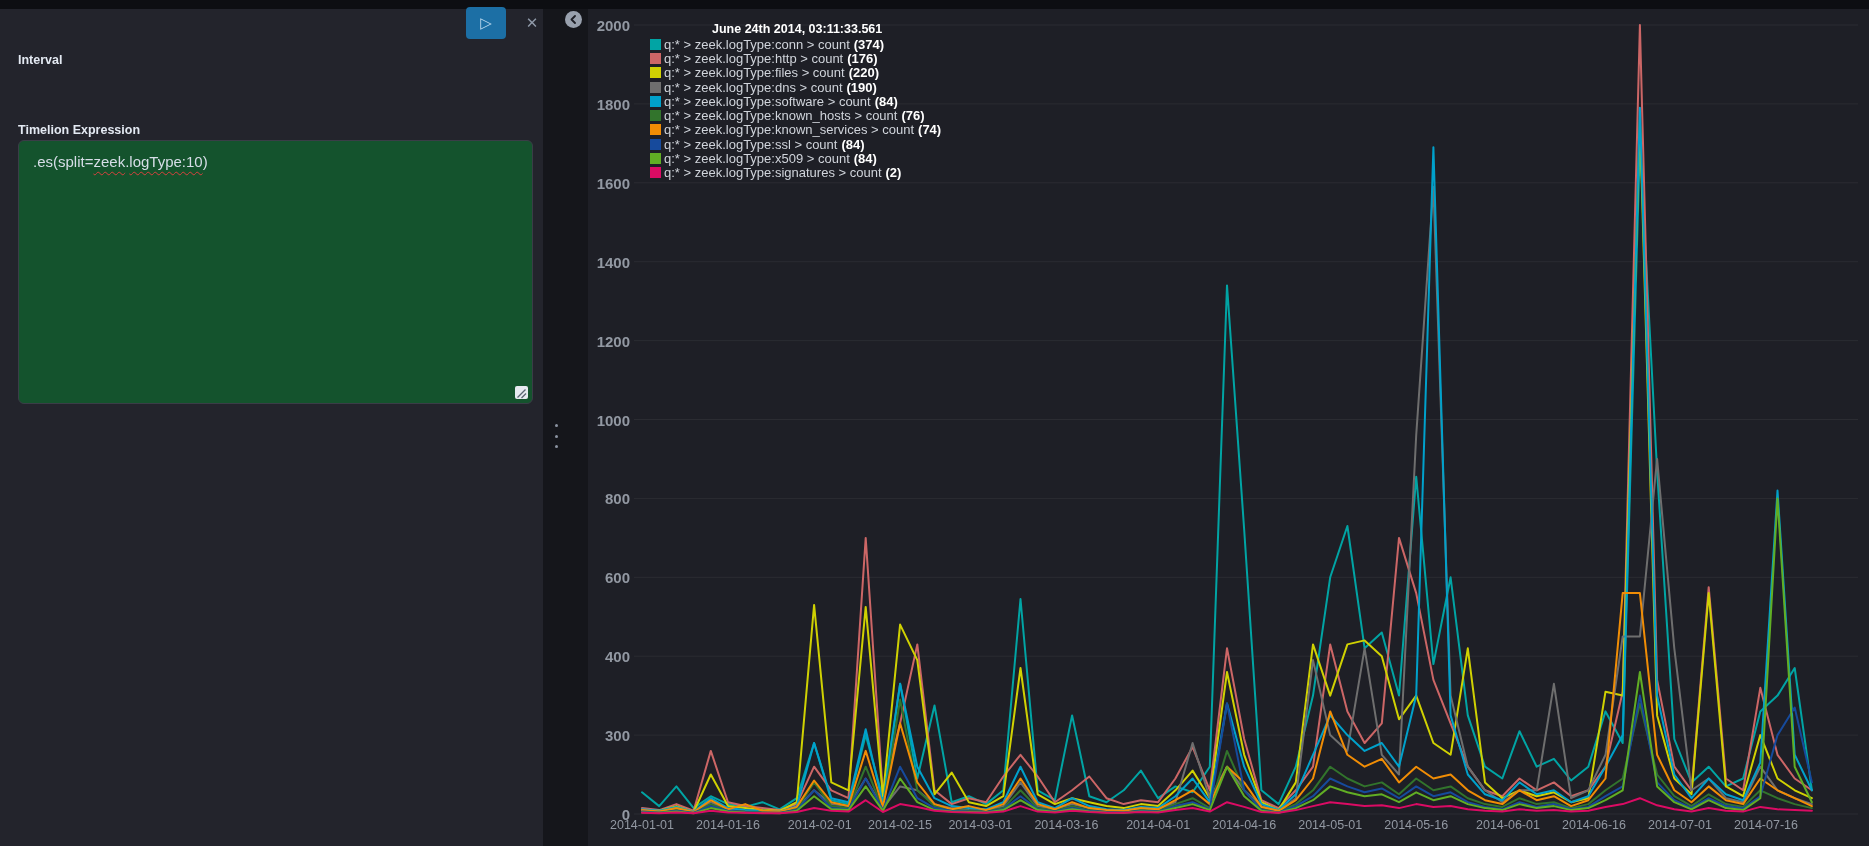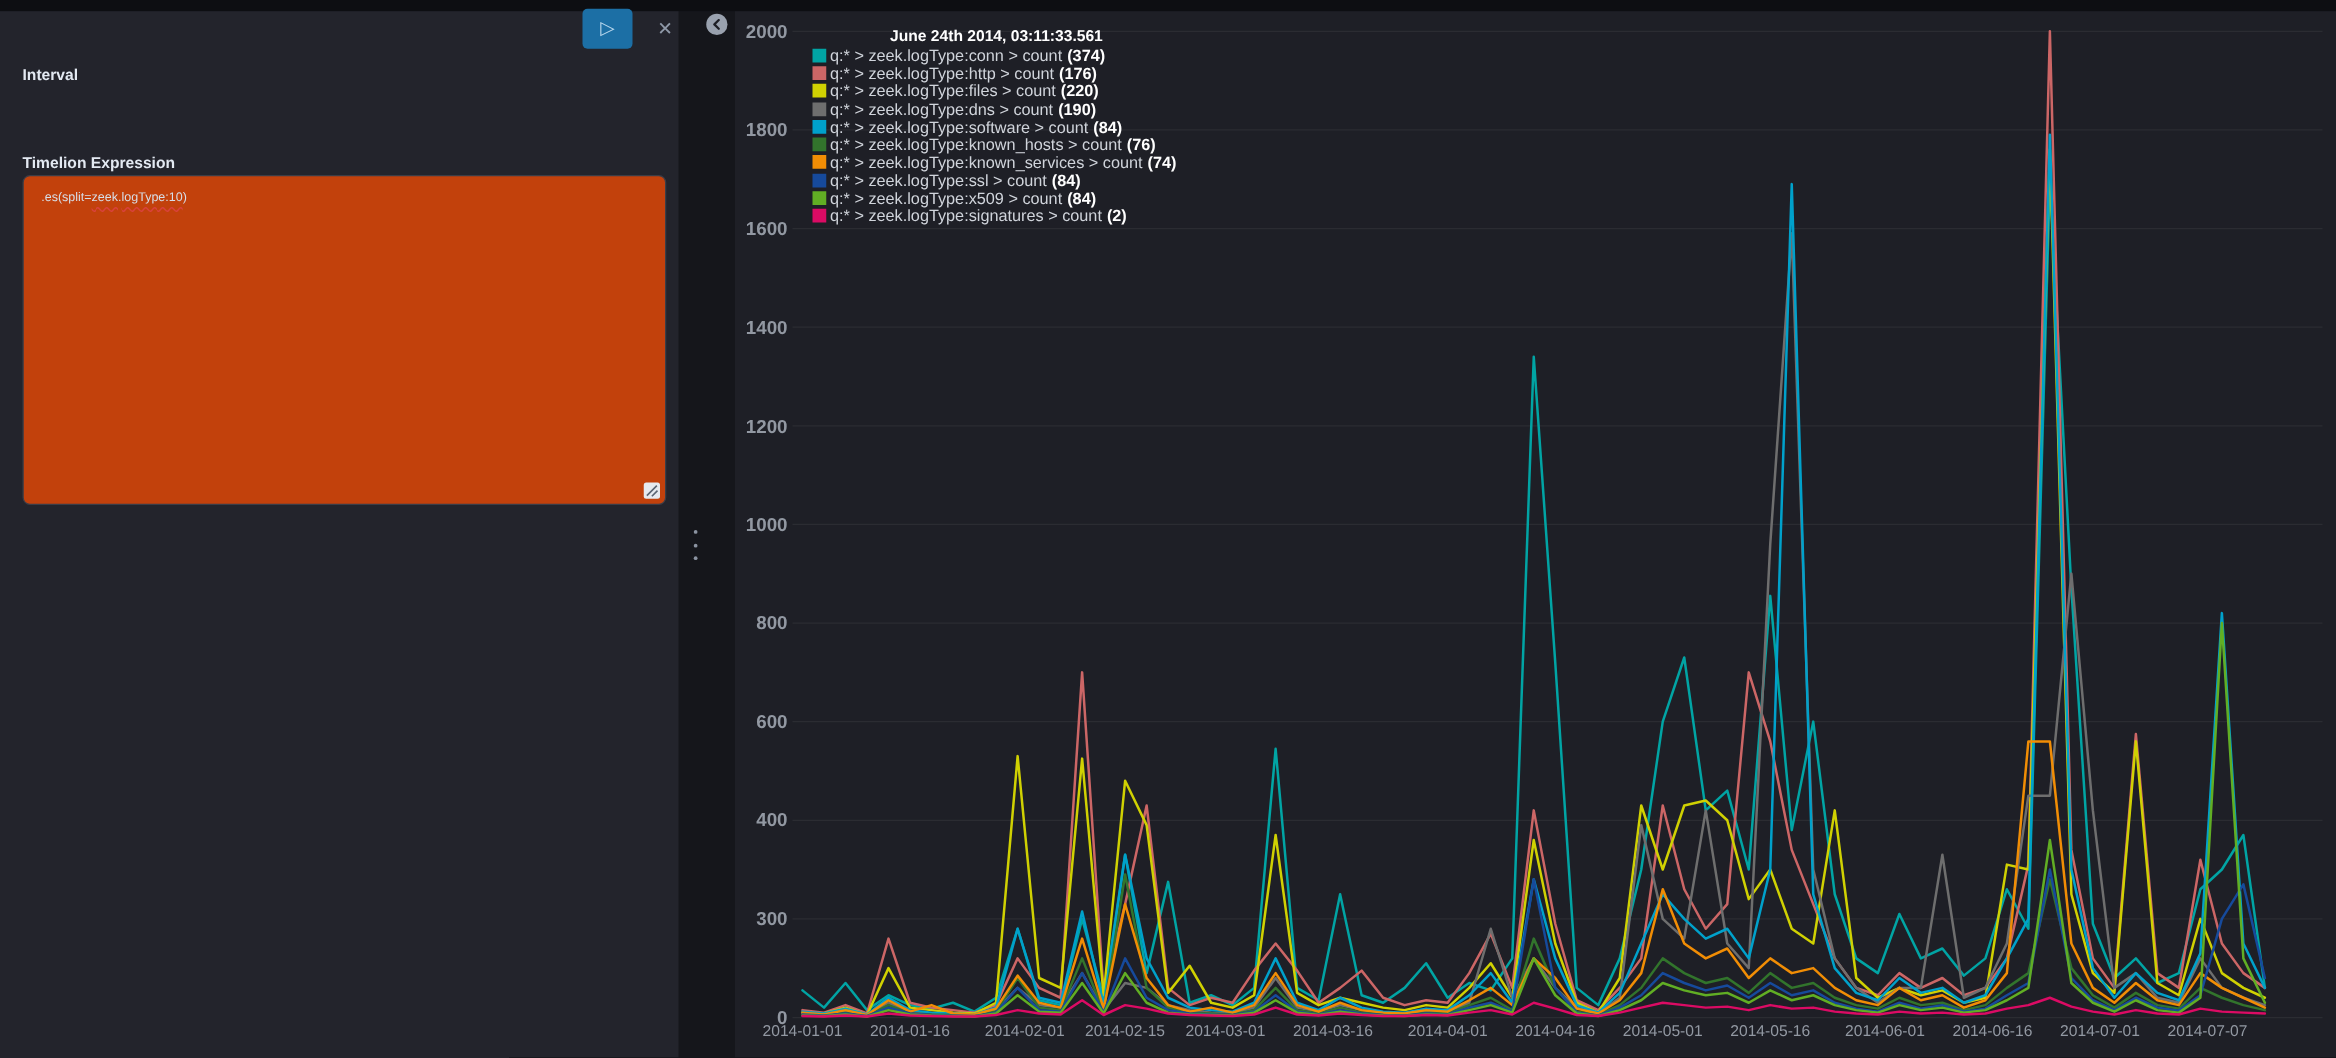--- a/index.html
+++ b/index.html
@@ -15,22 +15,22 @@
   #play-btn { position:absolute; left:466px; top:-2px; width:40px; height:32px; background:#1C6FA5;
               border:none; border-radius:4px; color:#BBD9EE; font-size:15px; line-height:30px;
               text-align:center; cursor:pointer; }
   #close-btn { position:absolute; left:520px; top:2px; width:24px; height:24px; background:transparent;
                border:none; color:#8F99A8; font-size:15px; cursor:pointer; }
   .form-label { position:absolute; left:18px; color:#E3E9F2; font-size:12.5px; font-weight:bold; }
   #interval-select { position:absolute; left:18px; top:61px; width:515px; height:34px; background:#17181D;
                      border:1px solid #3A3D47; border-radius:6px; color:#D9DEE8; font-size:14px;
                      line-height:32px; padding-left:14px; cursor:pointer; }
   #interval-chevron { position:absolute; right:12px; top:13px; }
-  #expr-area { position:absolute; left:18px; top:131px; width:515px; height:264px; background:#c2410c;
-               border:1px solid #3A3D47; border-radius:6px; color:#D7DEE8; font-size:10px;
+  #expr-area { position:absolute; left:18px; top:131px; width:515px; height:264px; background:#14532d;
+               border:1px solid #3A3D47; border-radius:6px; color:#D7DEE8; font-size:15px;
                padding:12px 14px; cursor:text; }
   .squiggle { text-decoration-line:underline; text-decoration-style:wavy;
               text-decoration-color:#D9413D; text-decoration-thickness:1px; text-underline-offset:4px; }
   #resize-handle { position:absolute; right:4px; bottom:4px; width:13px; height:13px; background:#E6EAF0;
                    border-radius:2px; cursor:nwse-resize; }
 
   
   #gutter { position:absolute; left:543px; top:9px; width:45px; height:837px; background:#15161B; }
   #drag-handle { position:absolute; left:551px; top:424px; width:10px; height:24px; display:flex;
                  flex-direction:column; align-items:center; justify-content:space-between; cursor:col-resize; }
@@ -136,21 +136,21 @@
         <div class="x-label" style="left: 270.075px;">2014-02-15</div>
         <div class="x-label" style="left: 350.365px;">2014-03-01</div>
         <div class="x-label" style="left: 436.39px;">2014-03-16</div>
         <div class="x-label" style="left: 528.15px;">2014-04-01</div>
         <div class="x-label" style="left: 614.175px;">2014-04-16</div>
         <div class="x-label" style="left: 700.2px;">2014-05-01</div>
         <div class="x-label" style="left: 786.225px;">2014-05-16</div>
         <div class="x-label" style="left: 877.985px;">2014-06-01</div>
         <div class="x-label" style="left: 964.01px;">2014-06-16</div>
         <div class="x-label" style="left: 1050.04px;">2014-07-01</div>
-        <div class="x-label" style="left: 1136.06px;">2014-07-07</div>
+        <div class="x-label" style="left: 1136.06px;">2014-07-16</div>
       </div>
     <div id="legend">
       <div id="legend-title">June 24th 2014, 03:11:33.561</div>
       <div id="legend-rows">
           <div class="legend-row">
             <span class="swatch" style="background: rgb(1, 164, 164);"></span>
             <span>q:* &gt; zeek.logType:conn &gt; count</span>
             <span class="cnt">(374)</span>
           </div>
           <div class="legend-row">

